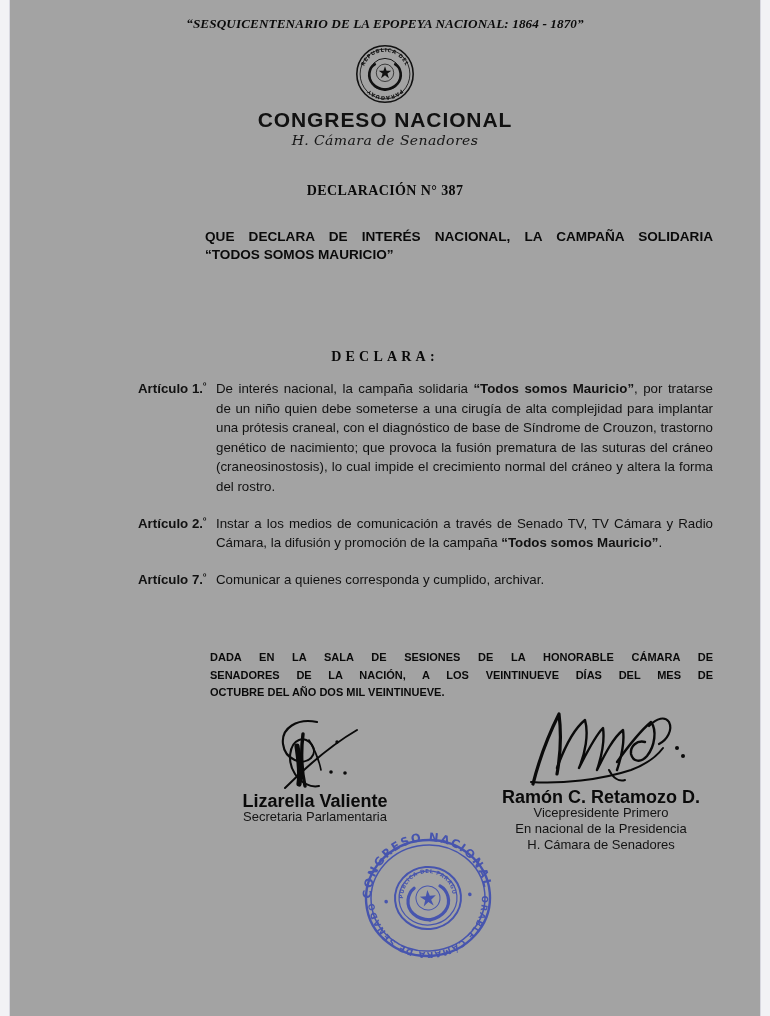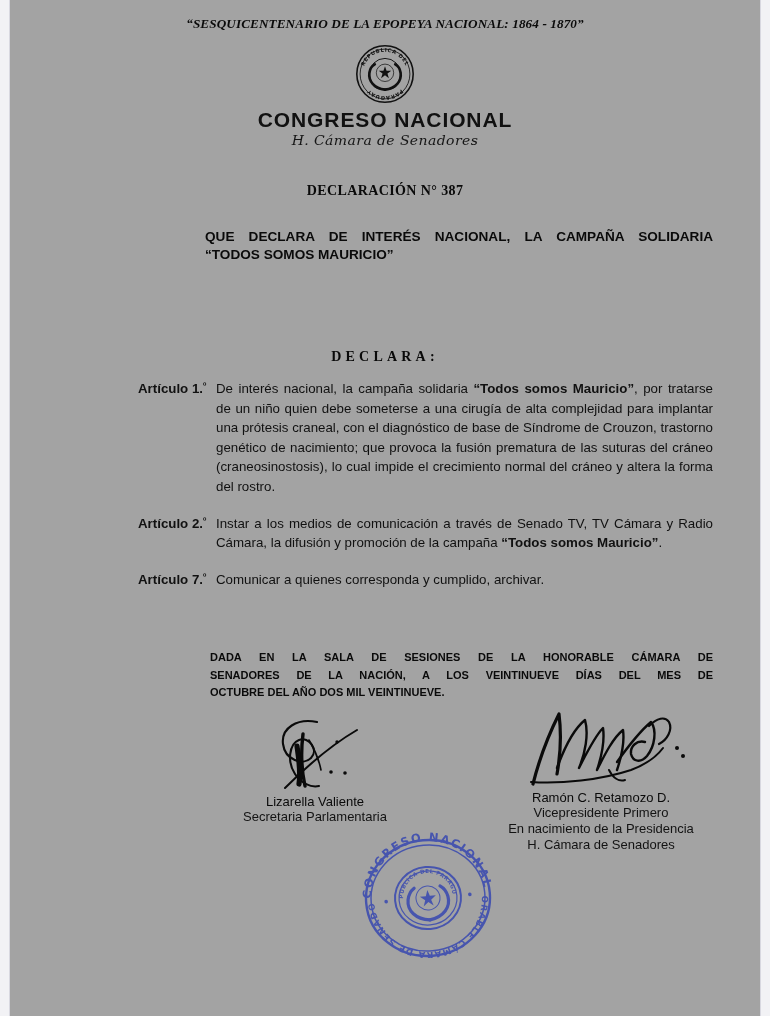--- a/index.html
+++ b/index.html
@@ -212,22 +212,22 @@
     width: 280px;
     text-align: center;
   }
   .sig-graphic {
     height: 78px;
     position: relative;
   }
   .sig-right .sig-graphic { height: 82px; }
   .sig-name {
     font-family: "Liberation Sans", sans-serif;
-    font-weight: normal;
-    font-size: 13px;
+    font-weight: bold;
+    font-size: 18px;
     color: #0a0a0a;
     line-height: 15px;
   }
   .sig-role {
     font-family: "Liberation Sans", sans-serif;
     font-size: 13px;
     color: #131313;
     line-height: 16px;
   }
 
@@ -345,21 +345,21 @@
           <path d="M158,18 C166,10 174,8 178,14 C182,22 176,32 168,36" stroke-width="2.2"></path>
           <path d="M40,74 C70,76 110,72 140,62 C156,56 166,48 172,40" stroke-width="2"></path>
           <path d="M118,62 C122,70 128,74 134,72" stroke-width="2"></path>
         </g>
         <circle cx="186" cy="40" r="2" fill="#0a0a0a"></circle>
         <circle cx="192" cy="48" r="2" fill="#0a0a0a"></circle>
       </svg>
     </div>
     <div class="sig-name">Ramón C. Retamozo D.</div>
     <div class="sig-role">Vicepresidente Primero</div>
-    <div class="sig-role">En nacimiento de la Presidencia</div>
+    <div class="sig-role">En nacional de la Presidencia</div>
     <div class="sig-role">H. Cámara de Senadores</div>
   </div>
 
   <div class="stamp">
     <svg width="160" height="126" viewBox="0 0 160 126" aria-hidden="true">
       <defs>
         <path id="st-top" d="M 80,66 m -57,0 a 57,57 0 1,1 114,0" fill="none"></path>
         <path id="st-bot" d="M 80,66 m 54,0 a 54,54 0 1,1 -108,0" fill="none"></path>
         <path id="st-in-top" d="M 80,66 m -25,0 a 25,25 0 1,1 50,0" fill="none"></path>
       </defs>

